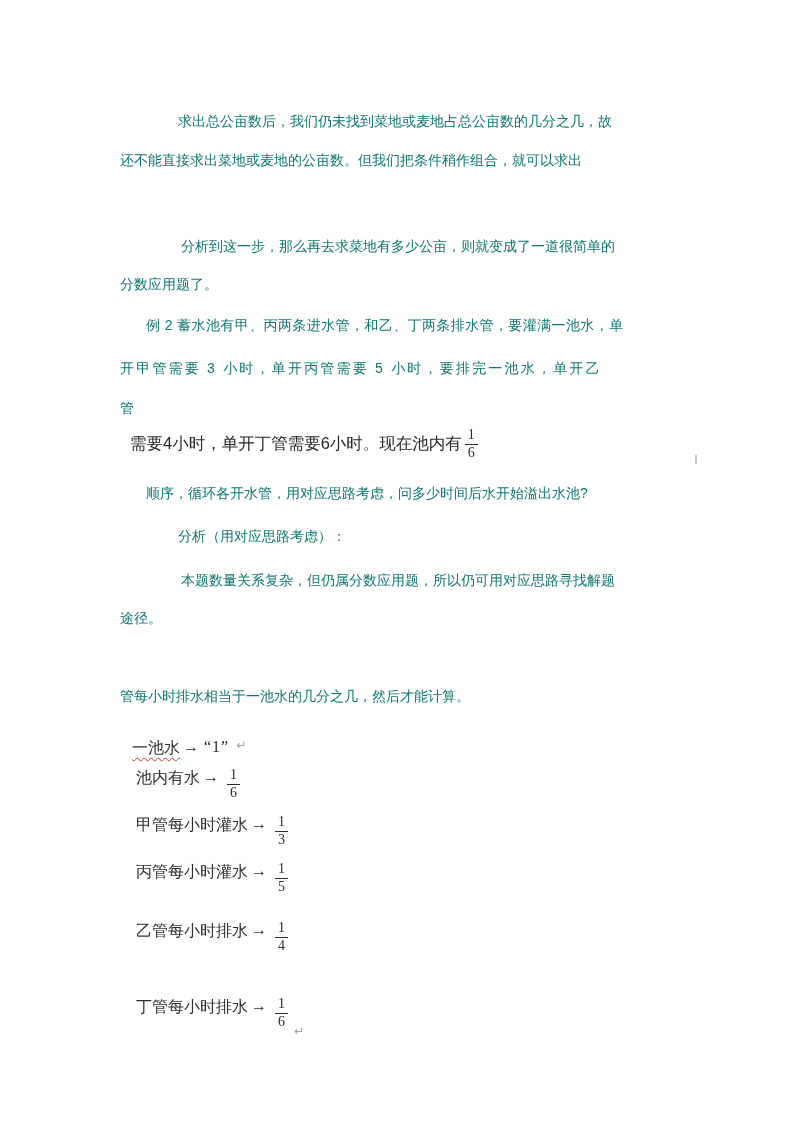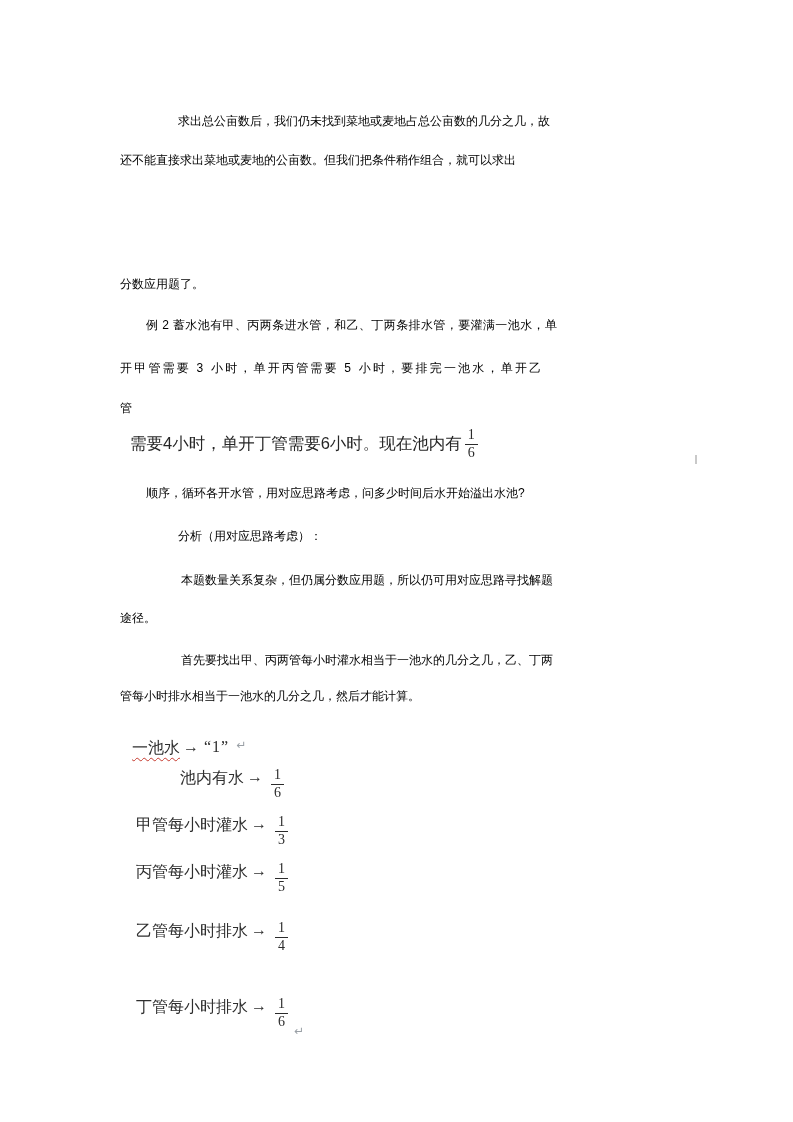--- a/index.html
+++ b/index.html
@@ -10,24 +10,24 @@
     position:relative;
     overflow:hidden;
   }
   .page{
     position:absolute;left:0;top:0;width:793px;height:1122px;background:#ffffff;
   }
   
   .ln{
     position:absolute;
     white-space:nowrap;
-    font-size:12px;
+    font-size:14px;
     line-height:22px;
     font-weight:500;
-    color:#000000;
+    color:#0f766e;
   }
   .ln0{left:178px;top:110px;}
   .ln1{left:120px;top:149px;}
   .ln2{left:181px;top:235px;}
   .ln3{left:120px;top:273px;}
   .ln4{left:146px;top:314px;letter-spacing:0.4px;}
   .ln5{left:120px;top:357px;letter-spacing:2.2px;}
   .ln6{left:120px;top:397px;}
   .ln7{left:146px;top:482px;}
   .ln8{left:178px;top:525px;}
@@ -52,21 +52,21 @@
   .frac .num{padding:0 3px 1px 3px;}
   .frac .den{border-top:1.4px solid #2b2b2b;padding:1px 3px 0 3px;}
   
   .li{
     position:absolute;left:136px;height:44px;
     display:flex;align-items:flex-start;
     white-space:nowrap;
     font-size:16px;font-weight:500;color:#2e2e2e;
   }
   .li0{left:132px;top:738px;height:26px;}
-  .li1{top:768px;margin-left:44px;}
+  .li1{top:768px;}
   .li2{top:815px;}
   .li3{top:862px;}
   .li4{top:909px;margin-top:12px;}
   .li5{top:956px;margin-top:41px;}
   .arrow{margin:0 5px 0 3px;font-weight:400;color:#2e2e2e;}
   .value-one{font-family:"Liberation Serif", serif;font-size:16px;letter-spacing:1px;}
   .ret{
     color:#9aa0a6;
     font-family:"DejaVu Sans", sans-serif;
     font-size:12px;margin-left:7px;font-weight:400;
@@ -85,38 +85,38 @@
     background:#c9c9c9;
   }
 </style>
 </head>
 <body>
 
 <div class="page">
 
   <div class="ln ln0">求出总公亩数后，我们仍未找到菜地或麦地占总公亩数的几分之几，故</div>
   <div class="ln ln1">还不能直接求出菜地或麦地的公亩数。但我们把条件稍作组合，就可以求出</div>
+  <div class="ln ln2">分析到这一步，那么再去求菜地有多少公亩，则就变成了一道很简单的</div>
   <div class="ln ln3">分数应用题了。</div>
   <div class="ln ln4">例 2 蓄水池有甲、丙两条进水管，和乙、丁两条排水管，要灌满一池水，单</div>
   <div class="ln ln5">开甲管需要 3 小时，单开丙管需要 5 小时，要排完一池水，单开乙</div>
   <div class="ln ln6">管</div>
 
   <div class="frac-line">
     <span>需要4小时，单开丁管需要6小时。现在池内有</span>
     <span class="frac">
       <span class="num">1</span>
       <span class="den">6</span>
     </span>
   </div>
 
   <div class="ln ln7">顺序，循环各开水管，用对应思路考虑，问多少时间后水开始溢出水池?</div>
   <div class="ln ln8">分析（用对应思路考虑）：</div>
   <div class="ln ln9">本题数量关系复杂，但仍属分数应用题，所以仍可用对应思路寻找解题</div>
   <div class="ln ln10">途径。</div>
-  <div class="ln ln11">首先要找出甲、丙两管每小时灌水相当于一池水的几分之几，乙、丁两</div>
   <div class="ln ln12">管每小时排水相当于一池水的几分之几，然后才能计算。</div>
 
   <div class="li li0">
     <span class="wavy">一池水</span>
     <span class="arrow">→</span>
     <span class="value-one">“1”</span>
     <span class="ret">↵</span>
   </div>
 
   <div class="li li1">

